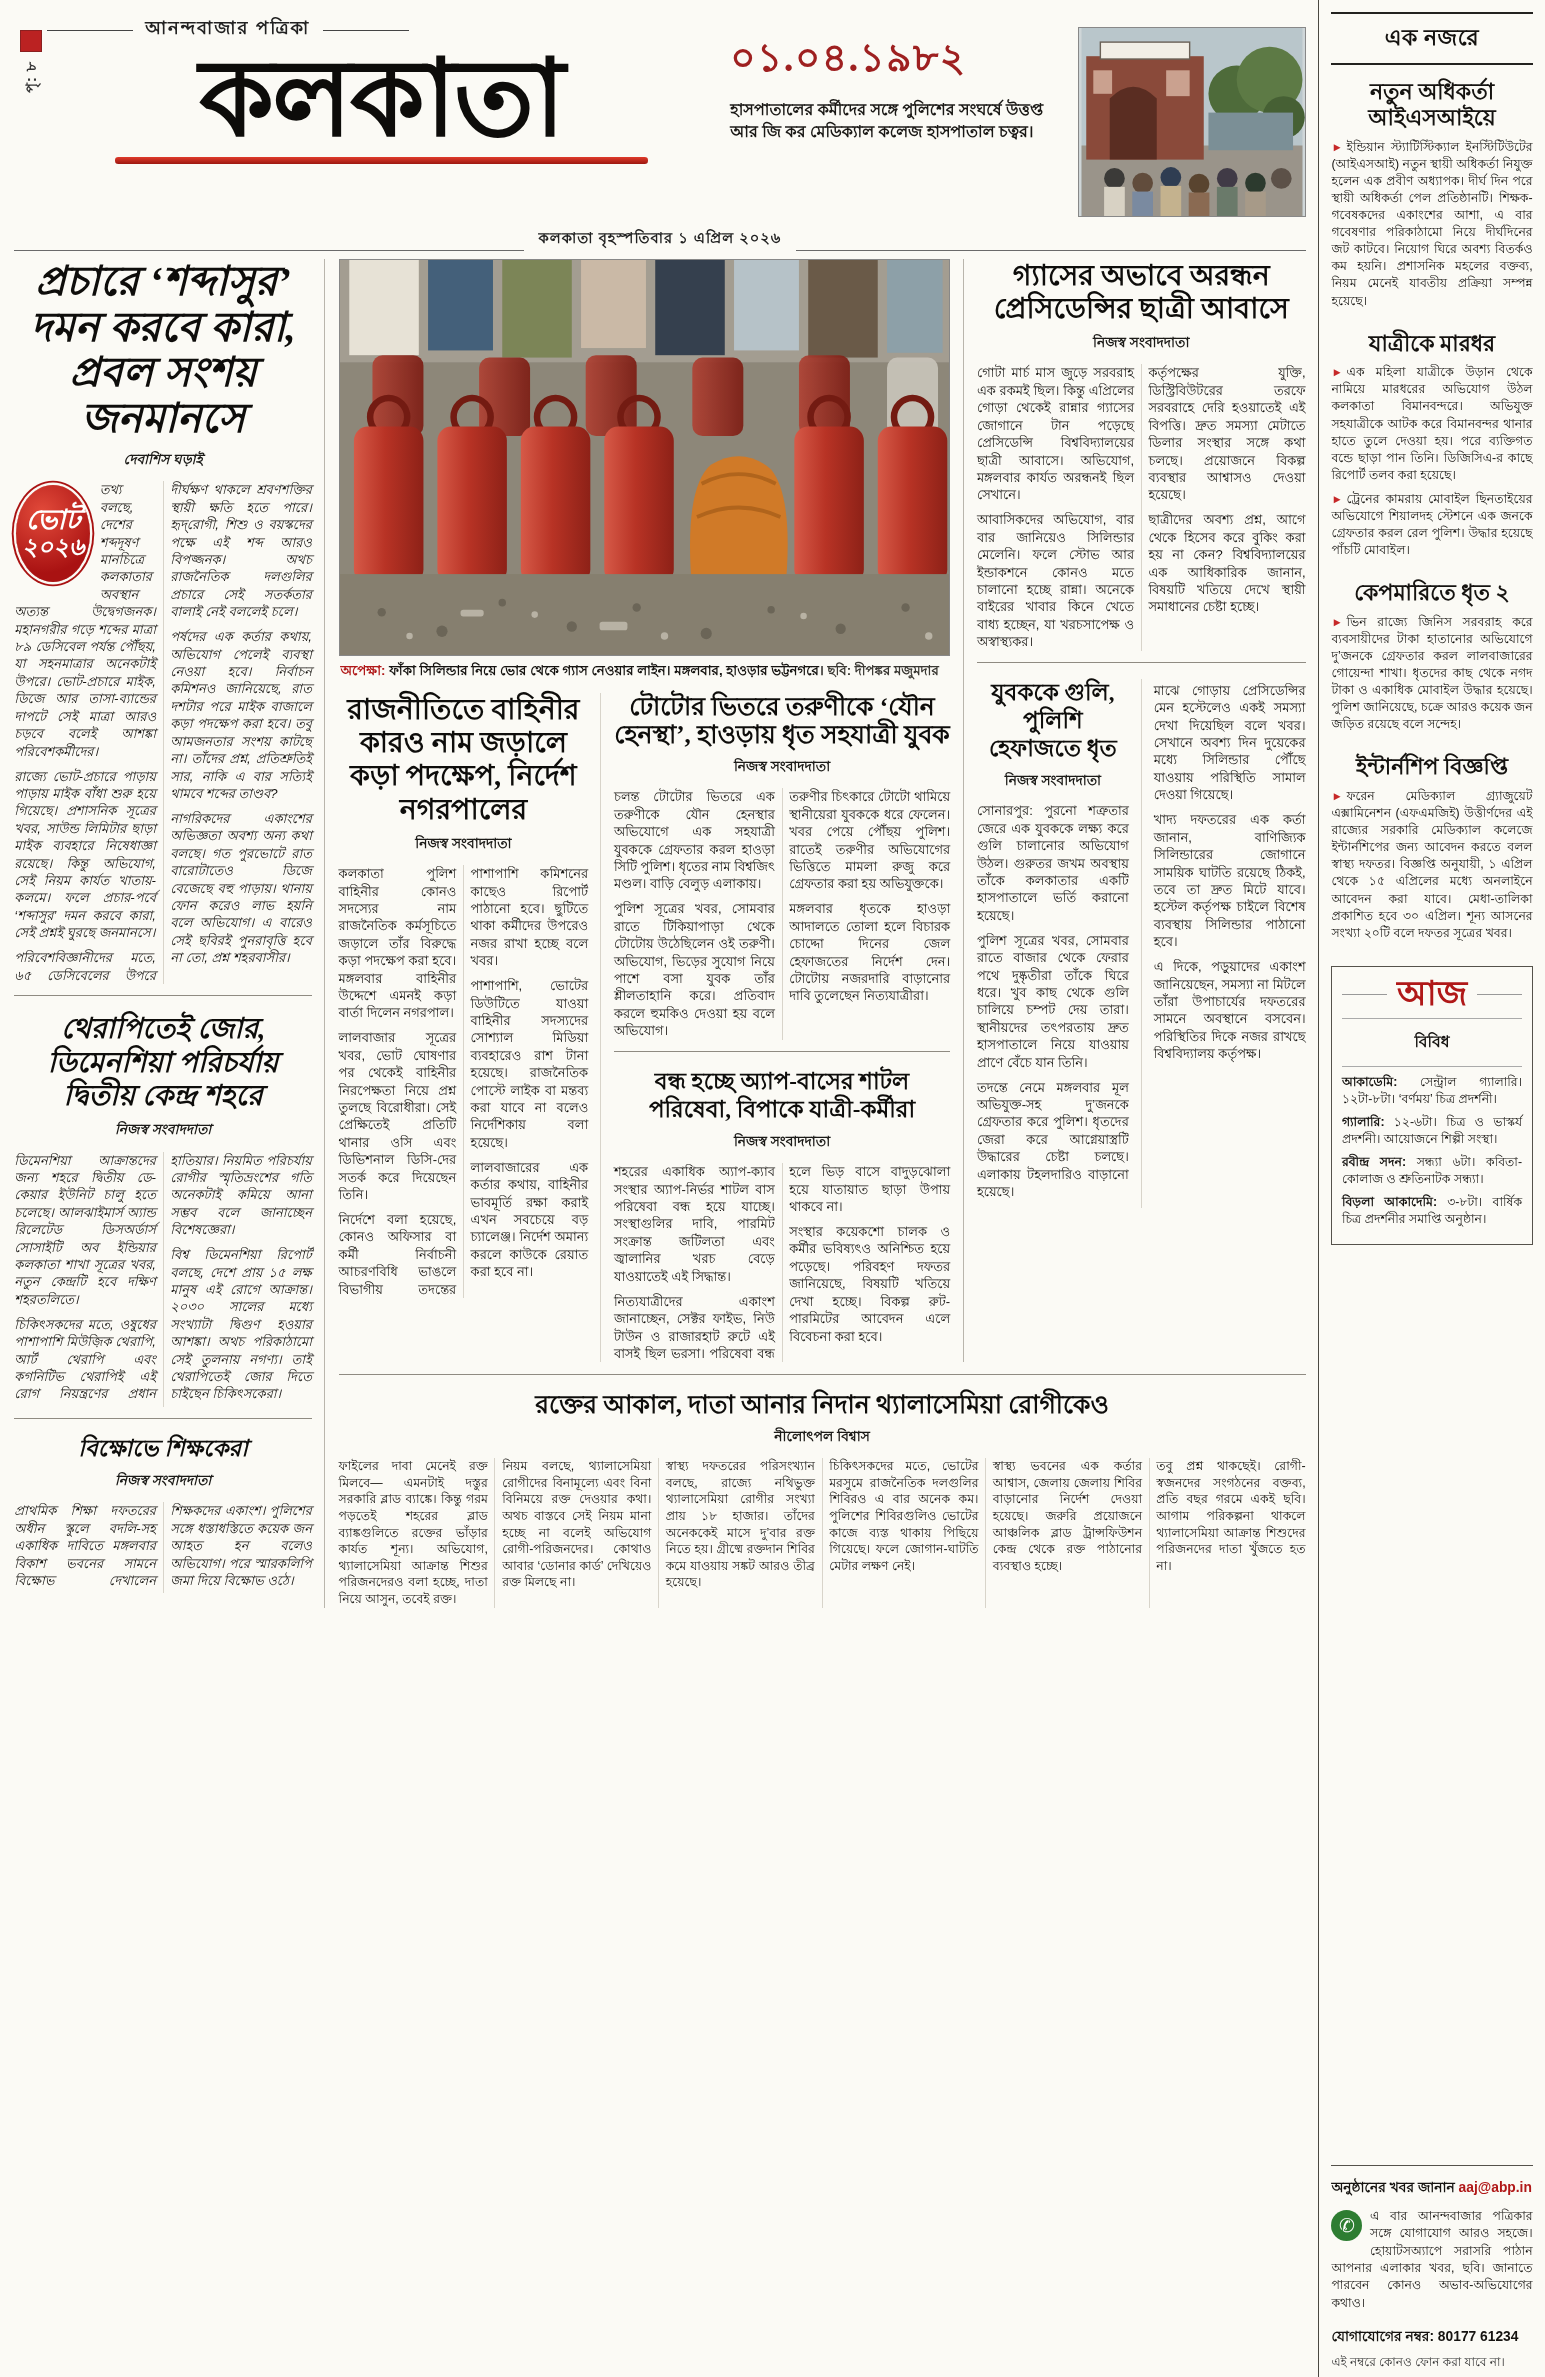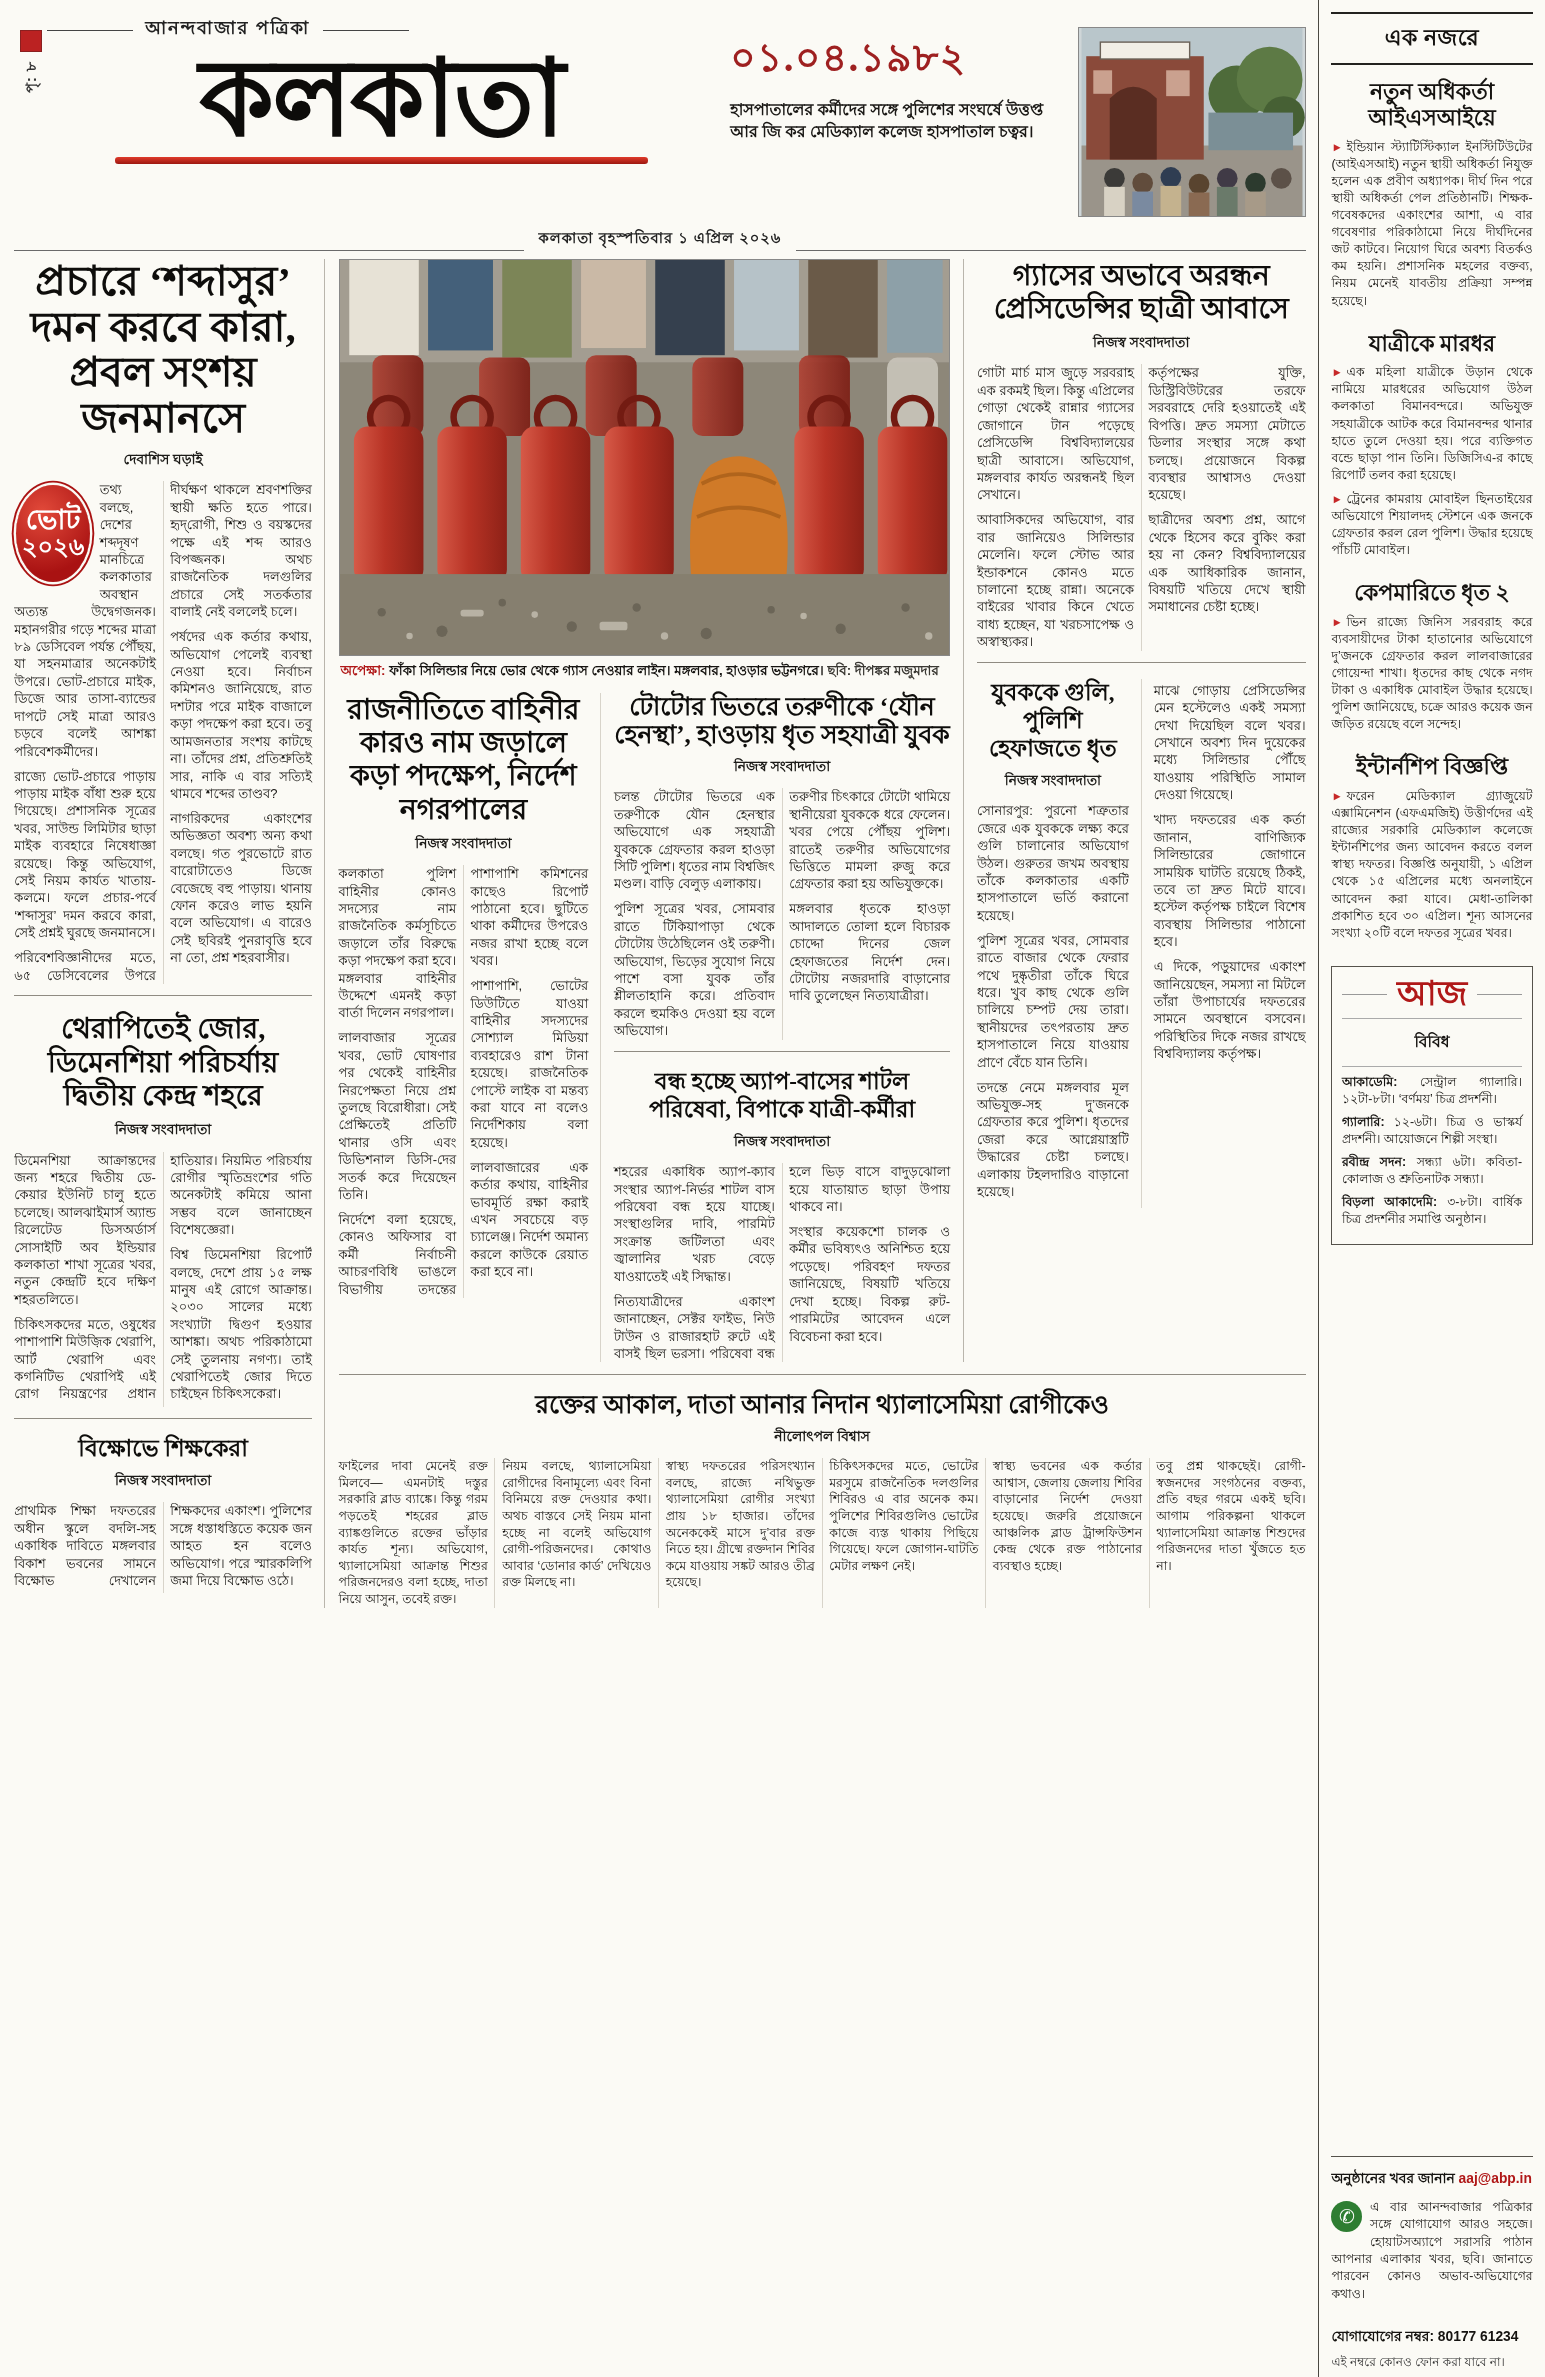--- a/index.html
+++ b/index.html
@@ -27,21 +27,21 @@
   .thumb { width:228px; height:190px; border:0.5px solid #888; background:#cfd6d8; flex:0 0 auto; }
   .thumb svg { display:block; width:100%; height:100%; }
 
   
   .dateline { display:flex; align-items:flex-end; gap:14.3px; margin:9.5px 0 7.6px; }
   .dateline .dl-line { flex:1; border-top:1px solid #6a6a6a; }
   .dateline .dl-text { font-size:14.7px; font-weight:bold; letter-spacing:1px; color:#222; }
 
   
   .content { display:flex; gap:13.3px; }
-  .col-left { width:311px; flex:0 0 311px; border-right:0.5px solid #b9b5ac; padding-right:12.4px; }
+  .col-left { width:311px; flex:0 0 311px; border-right:0.5px solid #b9b5ac; padding-right:12.4px;font-style:italic; }
   .right-part { flex:1; min-width:0; display:flex; flex-direction:column; }
   .mid-row { display:flex; gap:13.3px; }
   .col-center { width:625px; flex:0 0 625px; border-right:0.5px solid #b9b5ac; padding-right:12.4px; }
   .col-rightmid { flex:1; min-width:0; }
 
   
   h2 { font-family:"Liberation Serif", serif; font-weight:bold; text-align:center; color:#0e0d0b; margin-bottom:4.8px; }
   .h-xl { font-size:41px; line-height:1.12; }
   .h-lg { font-size:25px; line-height:1.13; }
   .h-md { font-size:28.5px; line-height:1.17; }
@@ -90,21 +90,21 @@
   .aaj-head { display:flex; align-items:center; gap:9.5px; }
   .aaj-head .fl { flex:1; border-top:1px solid #999; }
   .aaj-title { font-family:"Liberation Serif", serif; font-weight:bold; font-size:34px; color:#b01818; line-height:1; }
   .aaj-sub { text-align:center; font-weight:bold; font-size:15.7px; margin:6.7px 0 7.6px; padding:10px 0; border-top:0.5px solid #aaa; border-bottom:0.5px solid #aaa; }
   .aaj-box p { font-size:12.4px; line-height:1.38; margin-bottom:5.7px; text-align:justify; }
 
   .contact { margin-top:auto; border-top:1px solid #55524b; padding-top:10.5px; }
   .c-head { font-weight:bold; font-size:13.8px; margin-bottom:7.6px; }
   .c-head .email { color:#b01818; text-decoration:none; font-weight:bold; }
   .phone-badge { float:left; width:31px; height:31px; border-radius:50%; background:#2e7d32; color:#fff; display:flex; align-items:center; justify-content:center; font-size:19px; margin:1.9px 7.6px 2.9px 0; }
-  .contact p.body { font-size:12.4px; line-height:1.4; text-align:justify; margin-bottom:22px; }
+  .contact p.body { font-size:12.4px; line-height:1.4; text-align:justify; margin-bottom:13px; }
   .c-number { font-weight:bold; font-size:13.8px; margin-bottom:3.8px; }
   .c-note { font-size:12px; color:#333; }
 </style>
 </head>
 <body>
 
 <div class="page">
 
   <div class="main">
 

